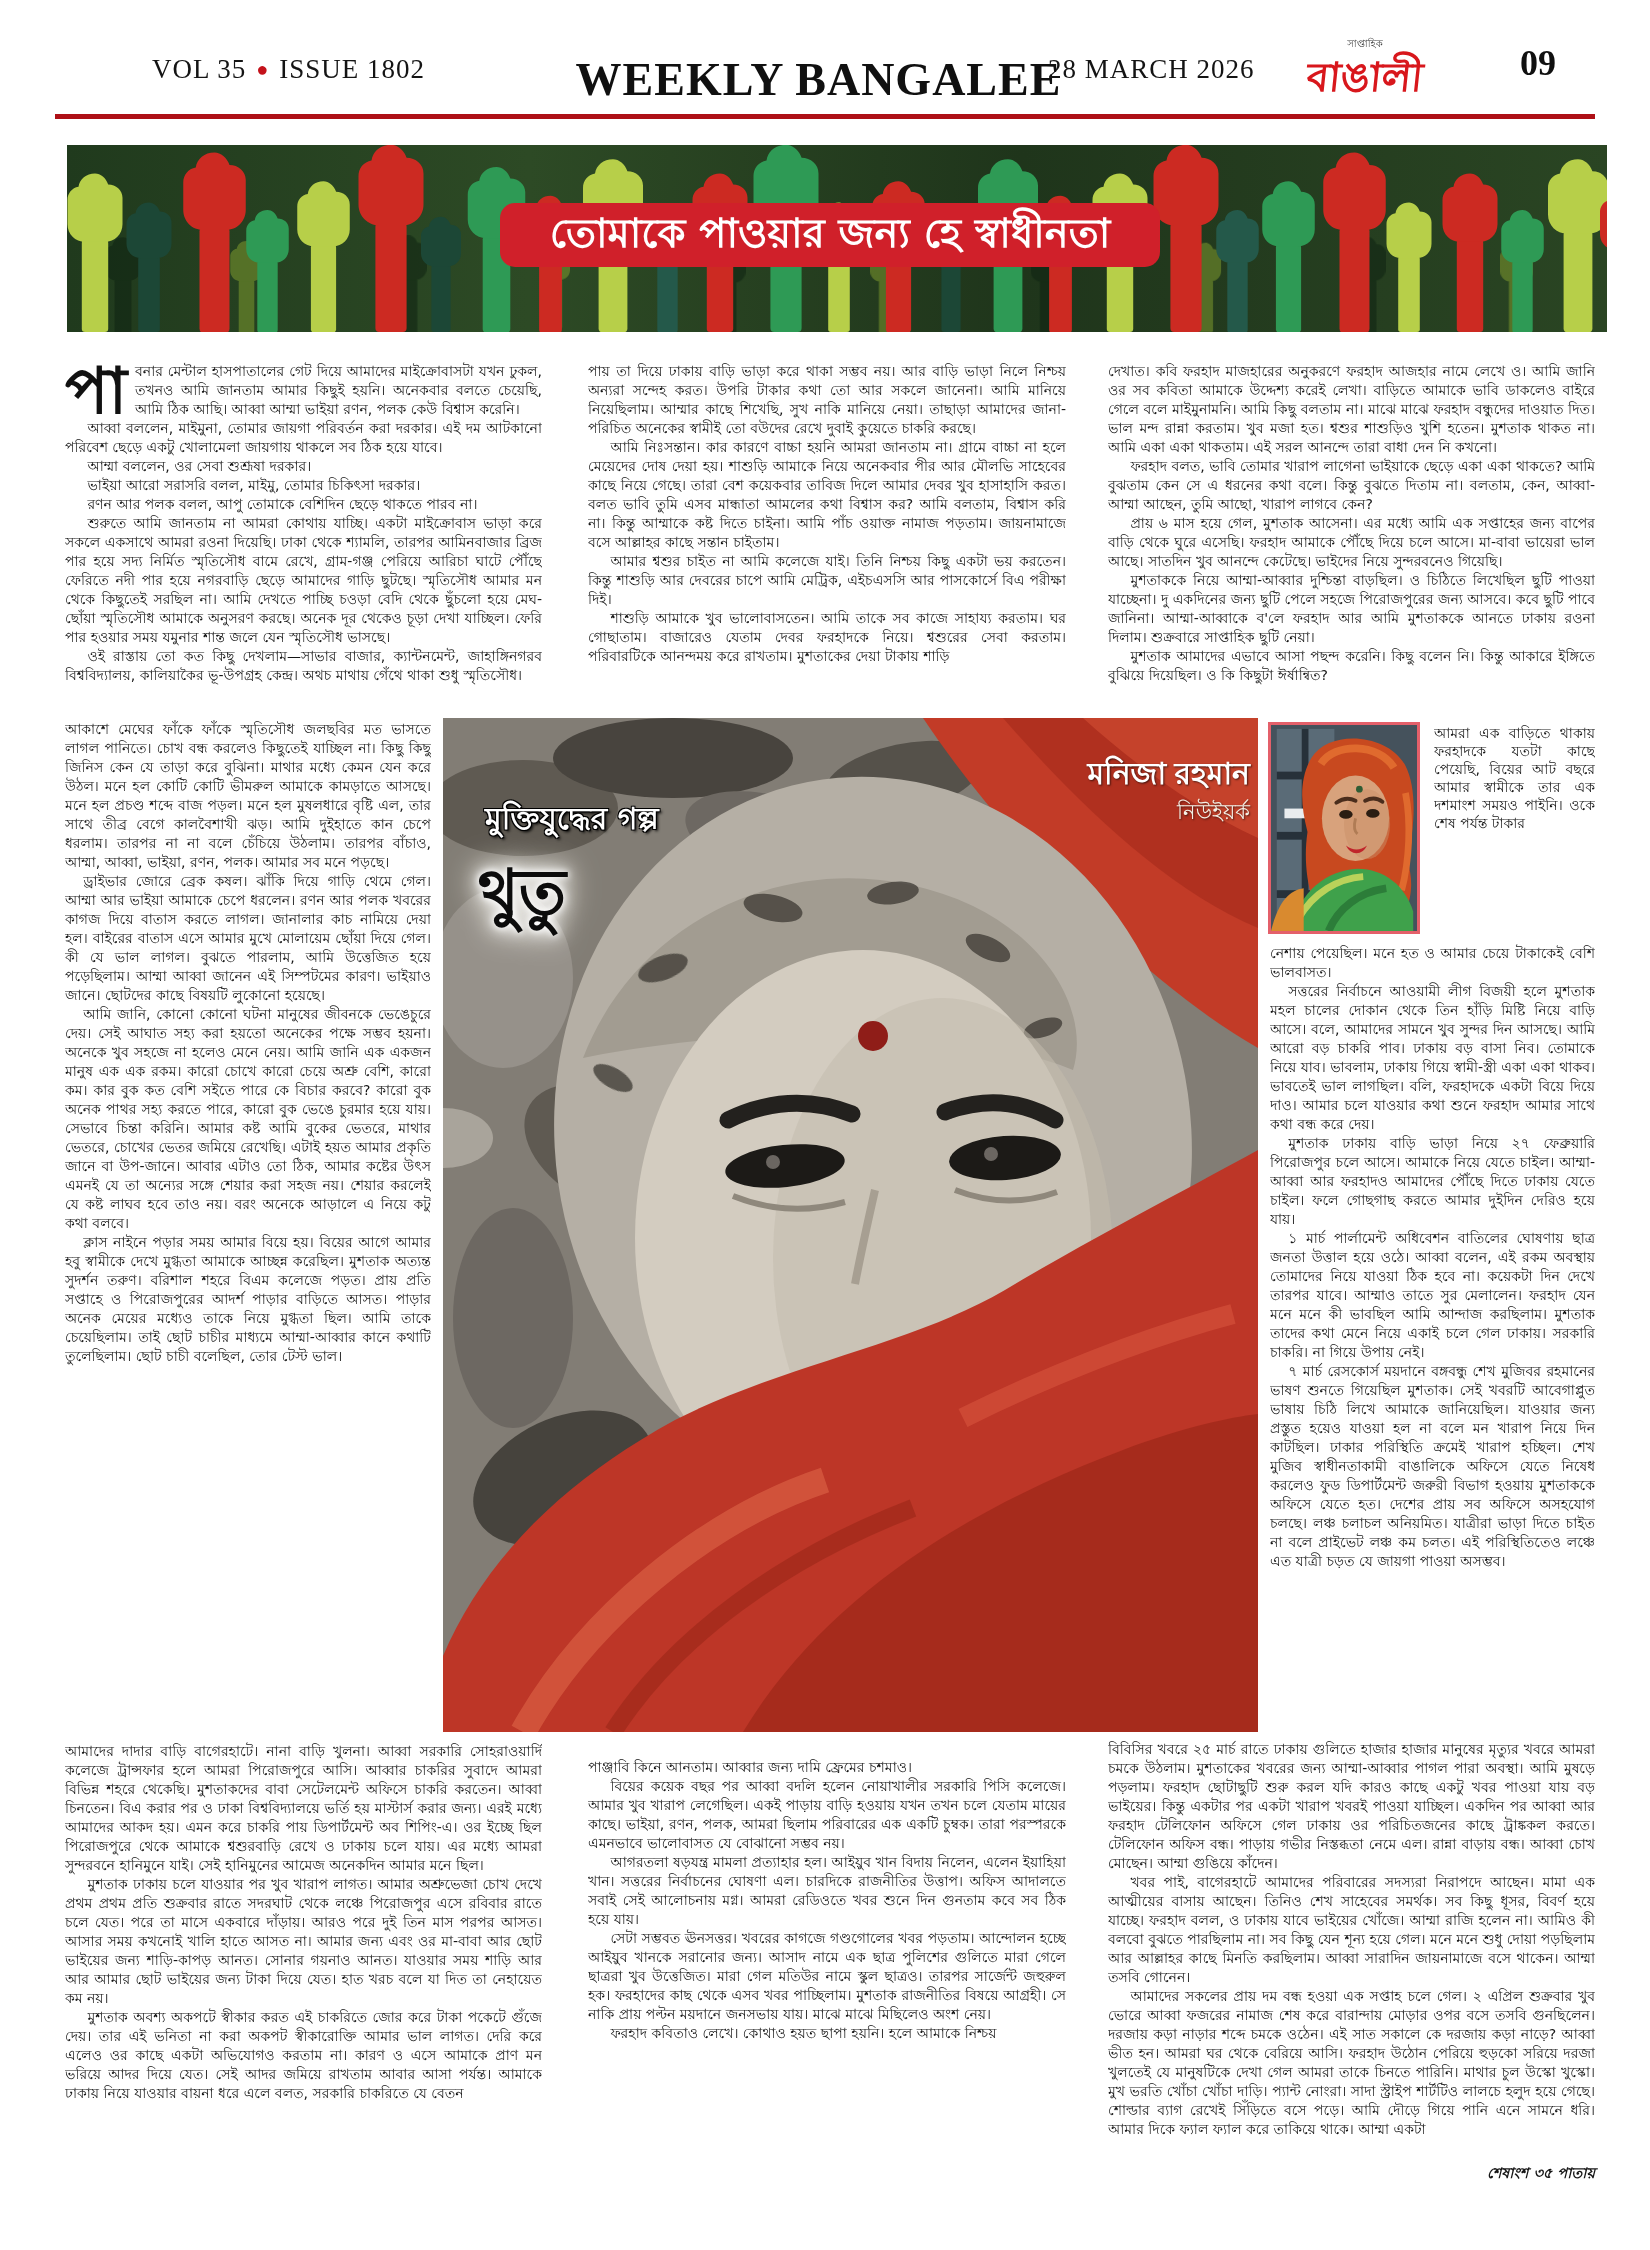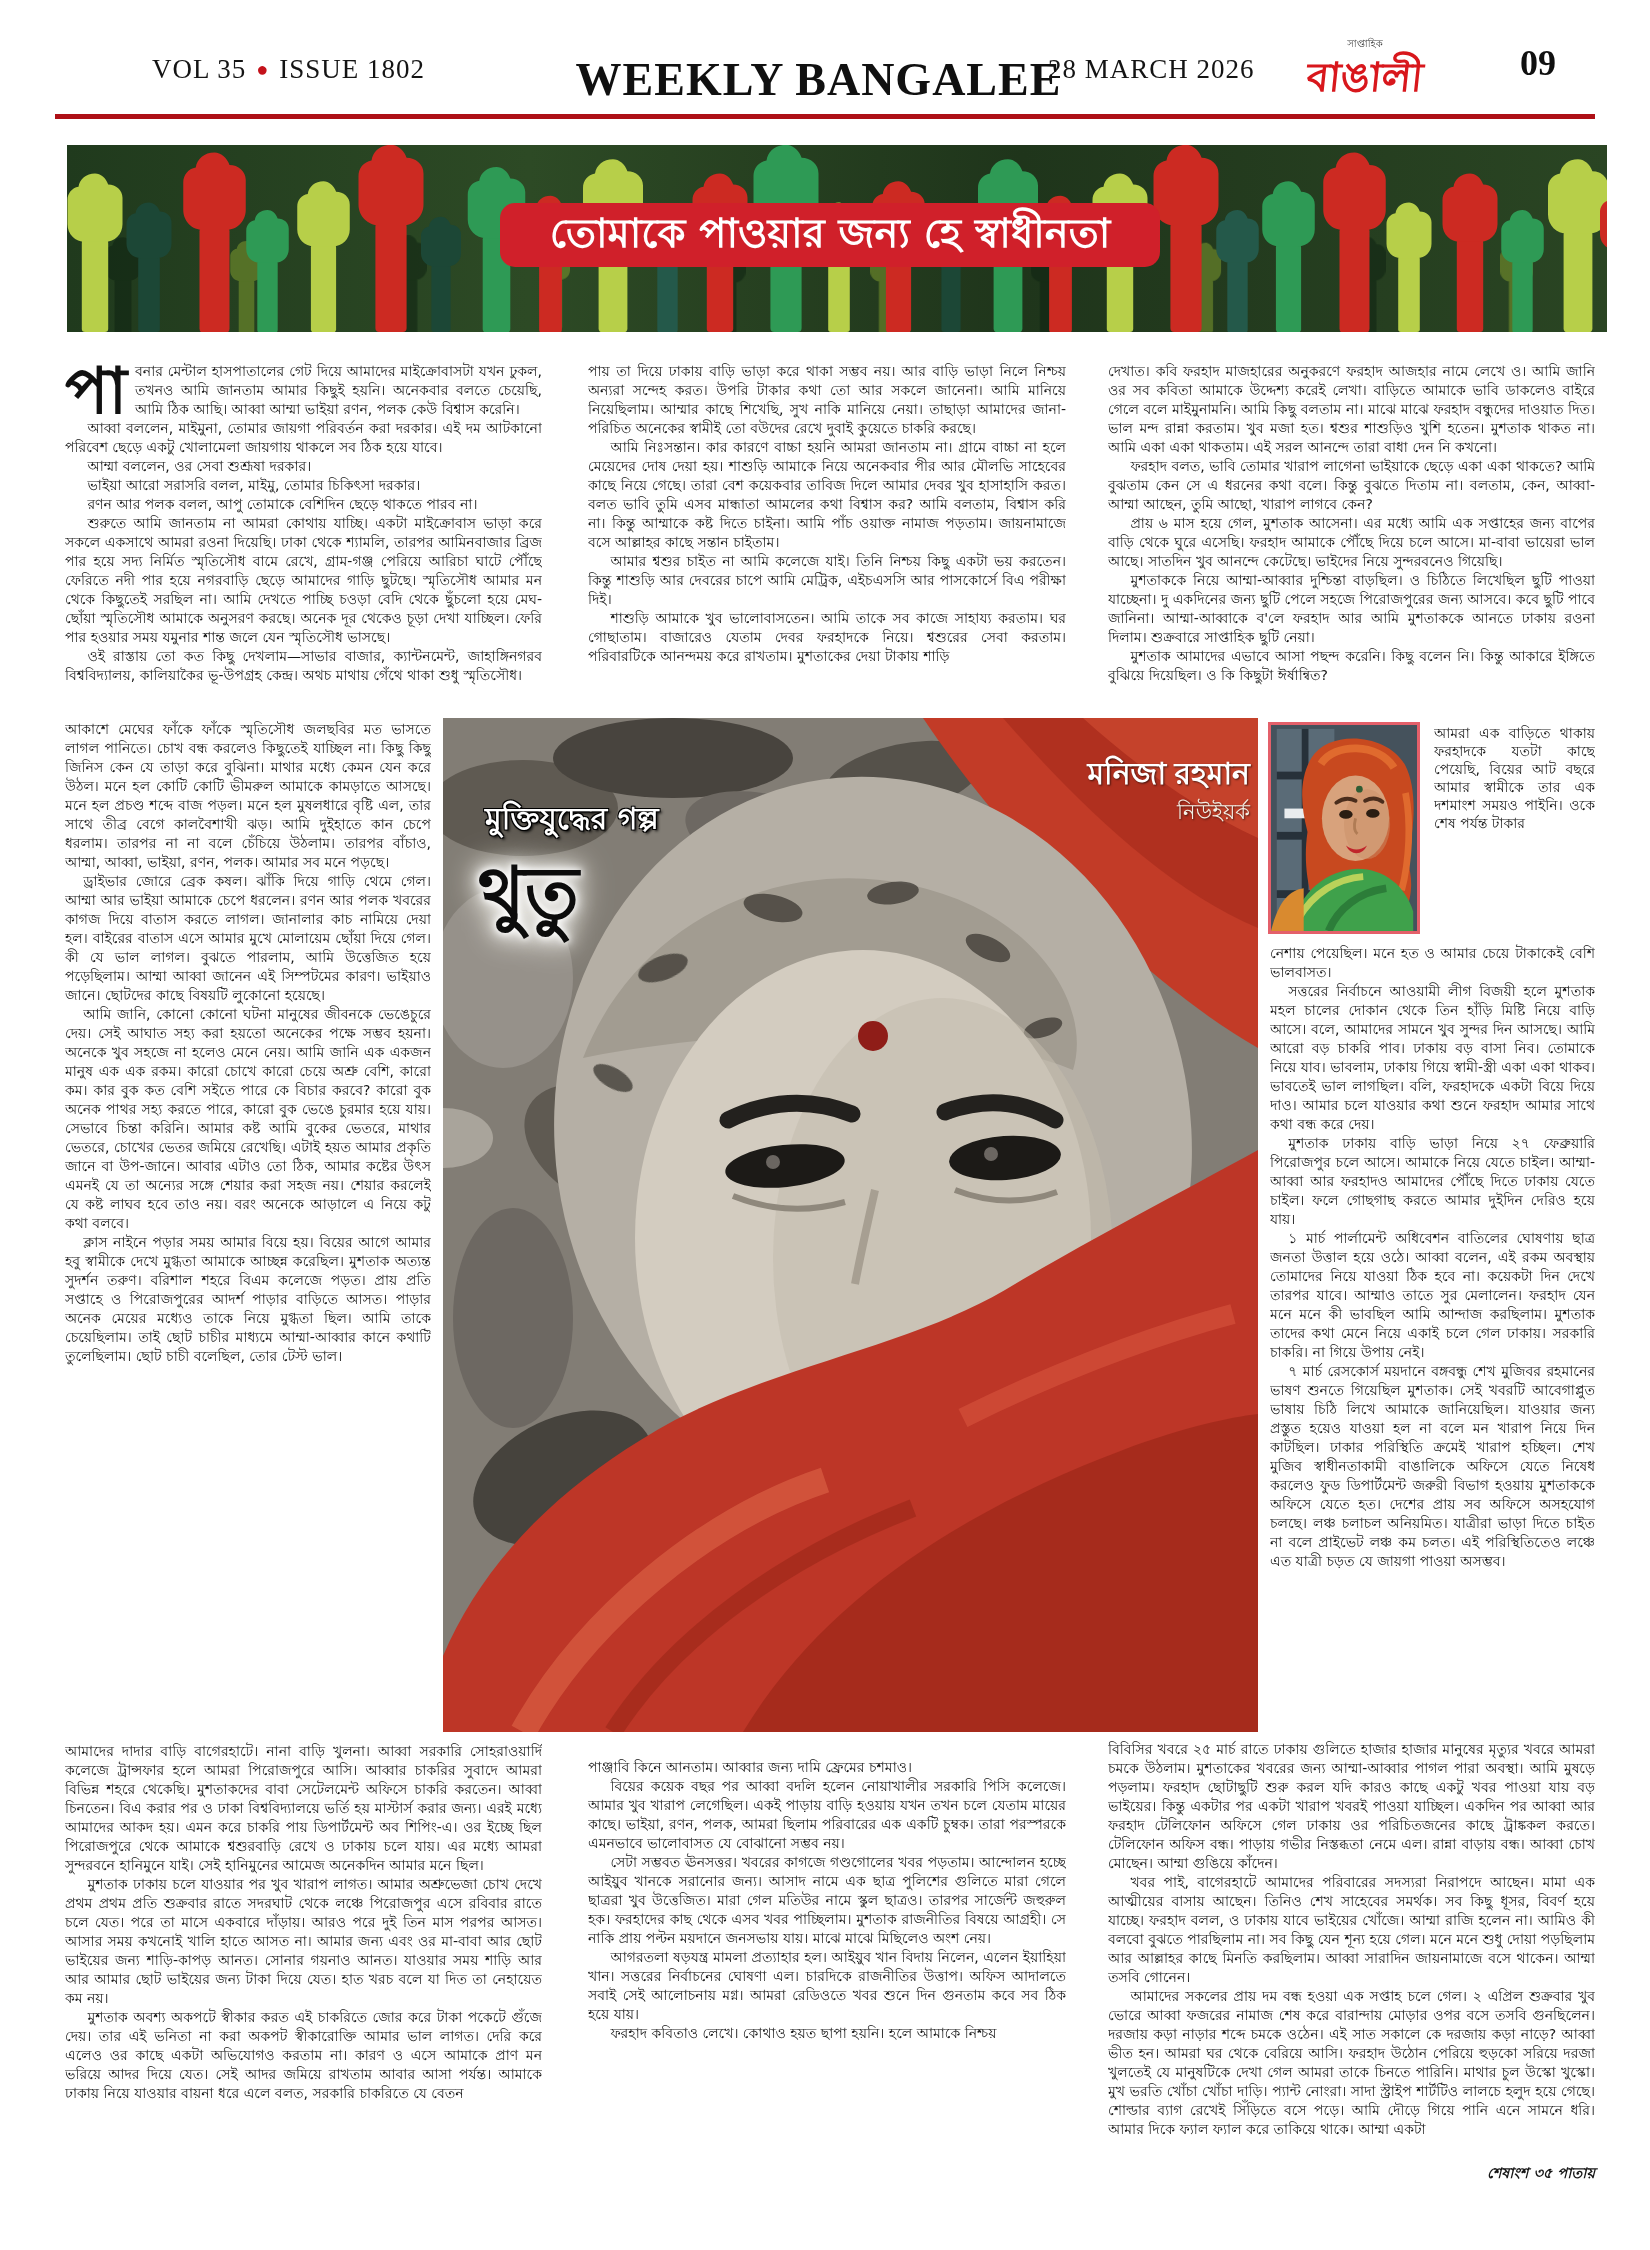--- a/index.html
+++ b/index.html
@@ -29,21 +29,21 @@
         text-align:justify;color:#151515;overflow:hidden;}
   .textblock p{margin:0;text-indent:1.6em;}
   .textblock p:first-child{text-indent:0;}
   .dropcap{float:left;font-size:64px;line-height:54px;font-weight:bold;padding:2px 8px 0 0;color:#111;}
   .narrow p{text-indent:1.3em;}
   
   .artwork{position:absolute;left:443px;top:718px;width:815px;height:1014px;overflow:hidden;background:#827d75;}
   .artwork svg{position:absolute;left:0;top:0;width:100%;height:100%;}
   .kicker{position:absolute;left:485px;top:795px;font-family:"DejaVu Sans",sans-serif;font-size:30px;font-weight:bold;
         color:#ffffff;text-shadow:1px 1px 0 #000,-1px 1px 0 #000,1px -1px 0 #000,-1px -1px 0 #000,2px 2px 3px #000;}
-  .headline{position:absolute;left:478px;top:838px;font-family:"DejaVu Sans",sans-serif;font-size:72px;line-height:110px;
+  .headline{position:absolute;left:478px;top:838px;font-family:"DejaVu Sans",sans-serif;font-size:63px;line-height:110px;
         font-weight:bold;color:#0c0c0c;
         text-shadow:0 0 6px #fff,0 0 12px #fff,0 0 20px #fff,0 0 30px #fff,0 0 38px #fffbe8;}
   .author-name{position:absolute;left:960px;top:750px;width:290px;text-align:right;font-family:Liberation Sans, sans-serif;
         font-size:30px;font-weight:bold;color:#fff;text-shadow:1px 1px 2px rgba(0,0,0,.65);}
   .author-loc{position:absolute;left:960px;top:796px;width:290px;text-align:right;font-family:"DejaVu Sans",sans-serif;
         font-size:21px;color:#f4f0e6;text-shadow:1px 1px 2px rgba(0,0,0,.6);}
   .author-photo{position:absolute;left:1268px;top:722px;width:152px;height:212px;border:3px solid #e4606a;
         box-sizing:border-box;background:#45525c;overflow:hidden;}
   .author-photo svg{width:100%;height:100%;display:block;}
   
@@ -149,22 +149,22 @@
   <div class="textblock" style="left:588px;top:362px;width:478px;height:352px;">
       <p>পায় তা দিয়ে ঢাকায় বাড়ি ভাড়া করে থাকা সম্ভব নয়। আর বাড়ি ভাড়া নিলে নিশ্চয় অন্যরা সন্দেহ করত। উপরি টাকার কথা তো আর সকলে জানেনা। আমি মানিয়ে নিয়েছিলাম। আম্মার কাছে শিখেছি, সুখ নাকি মানিয়ে নেয়া। তাছাড়া আমাদের জানা-পরিচিত অনেকের স্বামীই তো বউদের রেখে দুবাই কুয়েতে চাকরি করছে।</p>
       <p>আমি নিঃসন্তান। কার কারণে বাচ্চা হয়নি আমরা জানতাম না। গ্রামে বাচ্চা না হলে মেয়েদের দোষ দেয়া হয়। শাশুড়ি আমাকে নিয়ে অনেকবার পীর আর মৌলভি সাহেবের কাছে নিয়ে গেছে। তারা বেশ কয়েকবার তাবিজ দিলে আমার দেবর খুব হাসাহাসি করত। বলত ভাবি তুমি এসব মান্ধাতা আমলের কথা বিশ্বাস কর? আমি বলতাম, বিশ্বাস করি না। কিন্তু আম্মাকে কষ্ট দিতে চাইনা। আমি পাঁচ ওয়াক্ত নামাজ পড়তাম। জায়নামাজে বসে আল্লাহর কাছে সন্তান চাইতাম।</p>
       <p>আমার শ্বশুর চাইত না আমি কলেজে যাই। তিনি নিশ্চয় কিছু একটা ভয় করতেন। কিন্তু শাশুড়ি আর দেবরের চাপে আমি মেট্রিক, এইচএসসি আর পাসকোর্সে বিএ পরীক্ষা দিই।</p>
       <p>শাশুড়ি আমাকে খুব ভালোবাসতেন। আমি তাকে সব কাজে সাহায্য করতাম। ঘর গোছাতাম। বাজারেও যেতাম দেবর ফরহাদকে নিয়ে। শ্বশুরের সেবা করতাম। পরিবারটিকে আনন্দময় করে রাখতাম। মুশতাকের দেয়া টাকায় শাড়ি</p>
     </div>
 
   <div class="textblock" style="left:588px;top:1758px;width:478px;height:404px;">
       <p>পাঞ্জাবি কিনে আনতাম। আব্বার জন্য দামি ফ্রেমের চশমাও।</p>
       <p>বিয়ের কয়েক বছর পর আব্বা বদলি হলেন নোয়াখালীর সরকারি পিসি কলেজে। আমার খুব খারাপ লেগেছিল। একই পাড়ায় বাড়ি হওয়ায় যখন তখন চলে যেতাম মায়ের কাছে। ভাইয়া, রণন, পলক, আমরা ছিলাম পরিবারের এক একটি চুম্বক। তারা পরস্পরকে এমনভাবে ভালোবাসত যে বোঝানো সম্ভব নয়।</p>
+      <p>আগরতলা ষড়যন্ত্র মামলা প্রত্যাহার হল। আইয়ুব খান বিদায় নিলেন, এলেন ইয়াহিয়া খান। সত্তরের নির্বাচনের ঘোষণা এল। চারদিকে রাজনীতির উত্তাপ। অফিস আদালতে সবাই সেই আলোচনায় মগ্ন। আমরা রেডিওতে খবর শুনে দিন গুনতাম কবে সব ঠিক হয়ে যায়।</p>
       <p>সেটা সম্ভবত ঊনসত্তর। খবরের কাগজে গণ্ডগোলের খবর পড়তাম। আন্দোলন হচ্ছে আইয়ুব খানকে সরানোর জন্য। আসাদ নামে এক ছাত্র পুলিশের গুলিতে মারা গেলে ছাত্ররা খুব উত্তেজিত। মারা গেল মতিউর নামে স্কুল ছাত্রও। তারপর সার্জেন্ট জহুরুল হক। ফরহাদের কাছ থেকে এসব খবর পাচ্ছিলাম। মুশতাক রাজনীতির বিষয়ে আগ্রহী। সে নাকি প্রায় পল্টন ময়দানে জনসভায় যায়। মাঝে মাঝে মিছিলেও অংশ নেয়।</p>
-      <p>আগরতলা ষড়যন্ত্র মামলা প্রত্যাহার হল। আইয়ুব খান বিদায় নিলেন, এলেন ইয়াহিয়া খান। সত্তরের নির্বাচনের ঘোষণা এল। চারদিকে রাজনীতির উত্তাপ। অফিস আদালতে সবাই সেই আলোচনায় মগ্ন। আমরা রেডিওতে খবর শুনে দিন গুনতাম কবে সব ঠিক হয়ে যায়।</p>
       <p>ফরহাদ কবিতাও লেখে। কোথাও হয়ত ছাপা হয়নি। হলে আমাকে নিশ্চয়</p>
     </div>
 
   <div class="textblock" style="left:1108px;top:362px;width:487px;height:354px;">
       <p>দেখাত। কবি ফরহাদ মাজহারের অনুকরণে ফরহাদ আজহার নামে লেখে ও। আমি জানি ওর সব কবিতা আমাকে উদ্দেশ্য করেই লেখা। বাড়িতে আমাকে ভাবি ডাকলেও বাইরে গেলে বলে মাইমুনামনি। আমি কিছু বলতাম না। মাঝে মাঝে ফরহাদ বন্ধুদের দাওয়াত দিত। ভাল মন্দ রান্না করতাম। খুব মজা হত। শ্বশুর শাশুড়িও খুশি হতেন। মুশতাক থাকত না। আমি একা একা থাকতাম। এই সরল আনন্দে তারা বাধা দেন নি কখনো।</p>
       <p>ফরহাদ বলত, ভাবি তোমার খারাপ লাগেনা ভাইয়াকে ছেড়ে একা একা থাকতে? আমি বুঝতাম কেন সে এ ধরনের কথা বলে। কিন্তু বুঝতে দিতাম না। বলতাম, কেন, আব্বা-আম্মা আছেন, তুমি আছো, খারাপ লাগবে কেন?</p>
       <p>প্রায় ৬ মাস হয়ে গেল, মুশতাক আসেনা। এর মধ্যে আমি এক সপ্তাহের জন্য বাপের বাড়ি থেকে ঘুরে এসেছি। ফরহাদ আমাকে পৌঁছে দিয়ে চলে আসে। মা-বাবা ভায়েরা ভাল আছে। সাতদিন খুব আনন্দে কেটেছে। ভাইদের নিয়ে সুন্দরবনেও গিয়েছি।</p>
       <p>মুশতাককে নিয়ে আম্মা-আব্বার দুশ্চিন্তা বাড়ছিল। ও চিঠিতে লিখেছিল ছুটি পাওয়া যাচ্ছেনা। দু একদিনের জন্য ছুটি পেলে সহজে পিরোজপুরের জন্য আসবে। কবে ছুটি পাবে জানিনা। আম্মা-আব্বাকে ব'লে ফরহাদ আর আমি মুশতাককে আনতে ঢাকায় রওনা দিলাম। শুক্রবারে সাপ্তাহিক ছুটি নেয়া।</p>
       <p>মুশতাক আমাদের এভাবে আসা পছন্দ করেনি। কিছু বলেন নি। কিন্তু আকারে ইঙ্গিতে বুঝিয়ে দিয়েছিল। ও কি কিছুটা ঈর্ষান্বিত?</p>
     </div>

